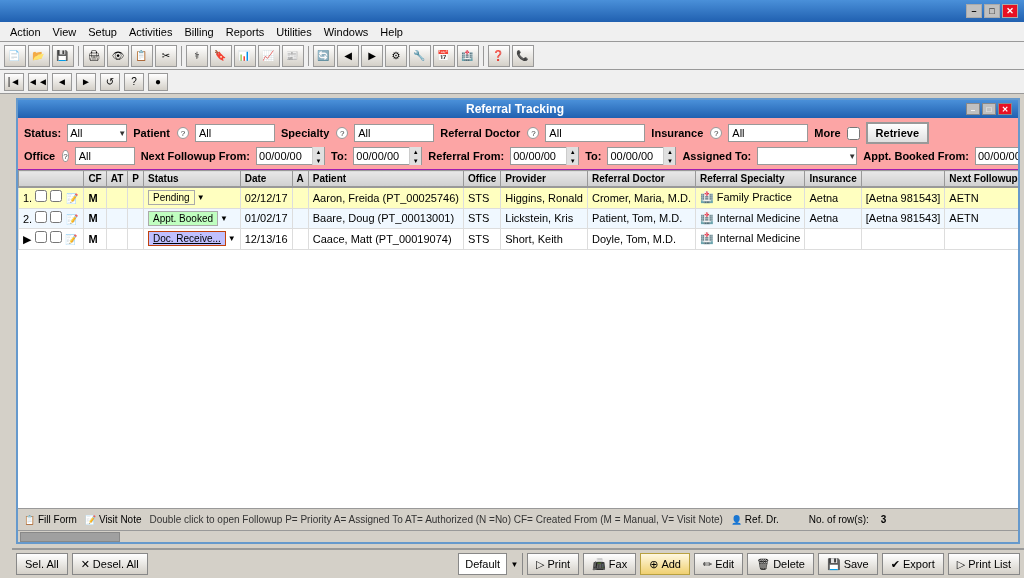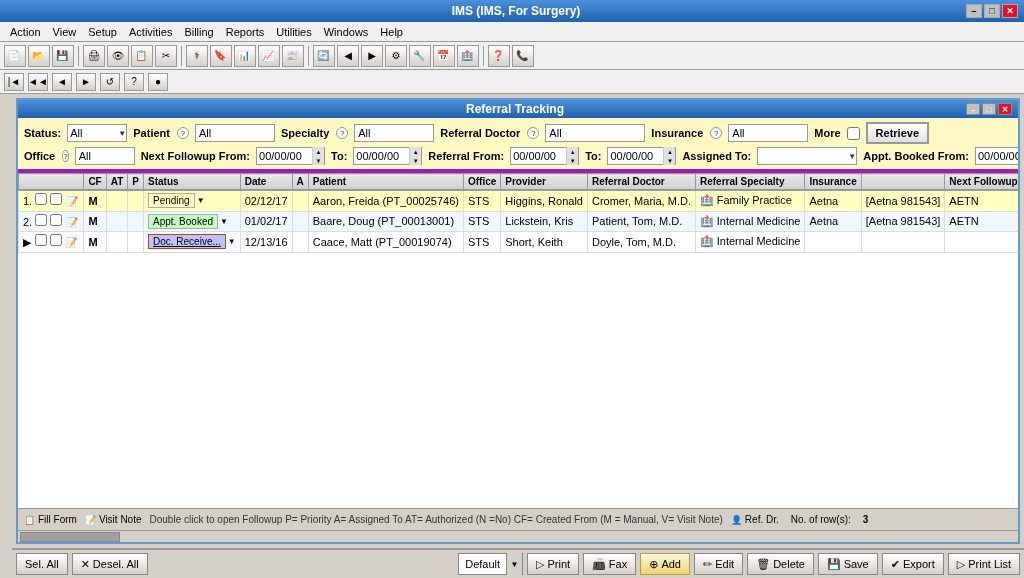--- a/index.html
+++ b/index.html
@@ -115,23 +115,23 @@
     #referral-title .rt-controls { display: flex; gap: 2px; }
     #referral-title .rt-btn {
       width: 14px; height: 12px; background: #c0c0c0;
       border: 1px solid #888; font-size: 8px;
       display: flex; align-items: center; justify-content: center; cursor: pointer;
     }
     #referral-title .rt-btn.close { background: #e81123; color: white; }
 
     
     #filter-area {
-      background: #fef9c3;
+      background: #fca5a5;
       padding: 4px 6px;
-      border-bottom: 4px solid #a21caf;
+      border-bottom: 1px solid #a21caf;
     }
 
     .filter-row {
       display: flex;
       align-items: center;
       gap: 6px;
       margin-bottom: 3px;
     }
     .filter-row:last-child { margin-bottom: 0; }
 
@@ -377,21 +377,20 @@
       font-size: 10px;
       padding: 0;
       display: inline-flex; align-items: center; justify-content: center;
     }
   </style>
 </head>
 <body>
 
 <div id="title-bar">
   <span style="width:60px;"></span>
-  <span class="title-text">IMS (IMS, For Surgery)</span>
   <div class="win-controls">
     <div class="win-btn">–</div>
     <div class="win-btn">□</div>
     <div class="win-btn close">✕</div>
   </div>
 </div>
 
 <div id="menu-bar">
   <span class="menu-item">Action</span>
   <span class="menu-item">View</span>
@@ -684,21 +683,21 @@
       </div>
       <div class="footer-icon">
         <div class="icon-sq">📝</div>
         <span>Visit Note</span>
       </div>
       <span style="color:#333;">Double click to open Followup  P= Priority  A= Assigned To  AT= Authorized (N =No)  CF= Created From (M = Manual, V= Visit Note)</span>
       <div class="footer-icon">
         <div class="icon-sq">👤</div>
         <span>Ref. Dr.</span>
       </div>
-      <span style="margin-left:4px;">No. of row(s):</span>
+      <span style="margin-left:22px;">No. of row(s):</span>
       <span class="num-rows" style="margin-left:4px;">3</span>
     </div>
 
     <div id="scroll-bar">
       <div id="scroll-thumb"></div>
     </div>
 
   </div>
 
   <div id="bottom-toolbar">

